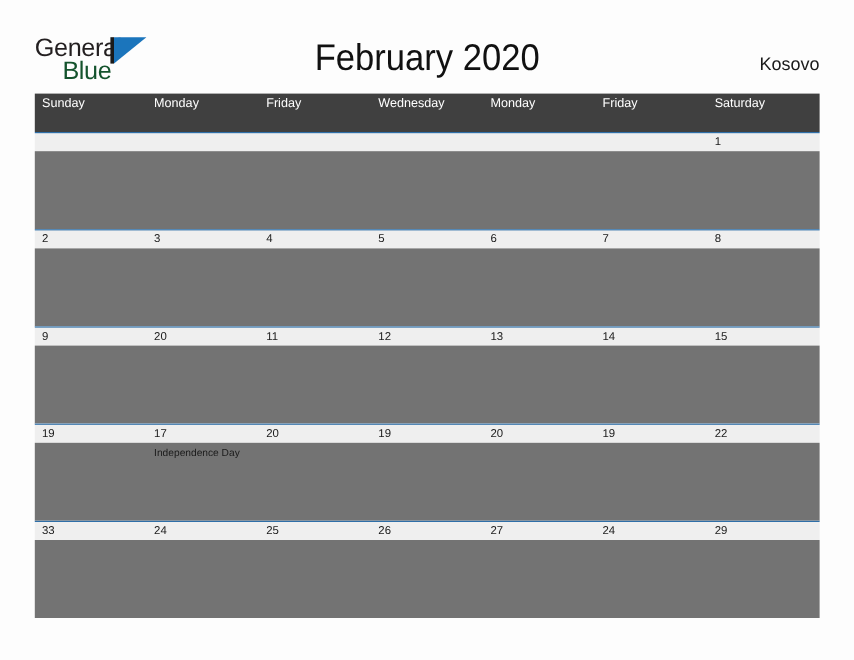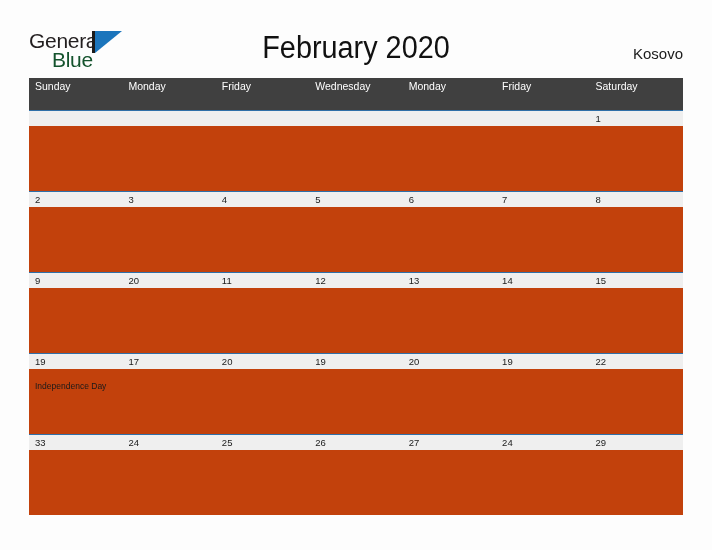--- a/index.html
+++ b/index.html
@@ -145,22 +145,21 @@
     line-height: 15px;
     color: #1a1a1a;
     padding-left: 6px;
     box-sizing: border-box;
     font-family: "Liberation Sans", sans-serif;
   }
   .week-body {
     display: flex;
     width: 654px;
     height: 65px;
-    background: #c2410c;
-    flex-direction: column;
+    background: #737373;
   }
   .event-cell {
     flex: 1 1 0;
     padding: 3px 4px 0 6px;
     box-sizing: border-box;
   }
   .event {
     font-size: 8.5px;
     line-height: 11px;
     color: #1a1a1a;

